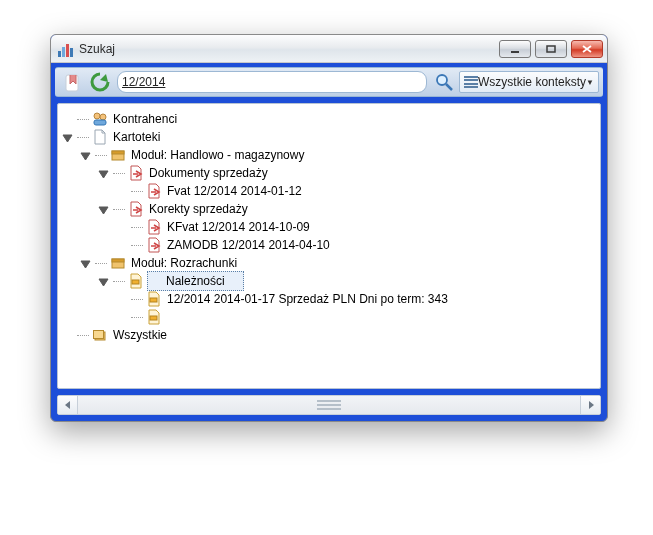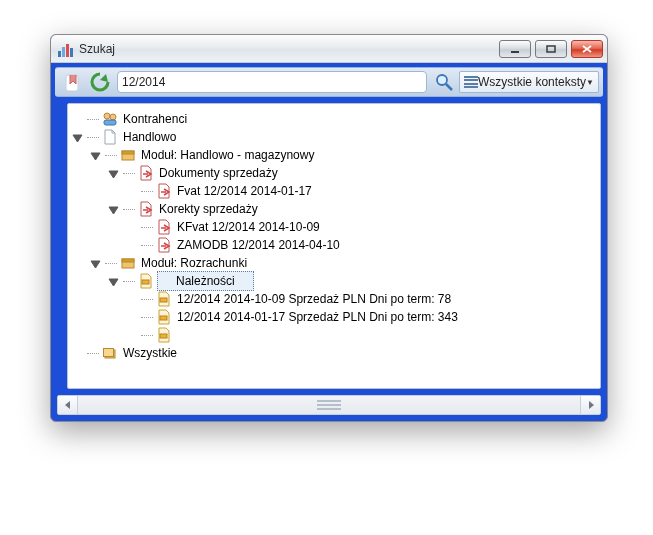--- a/index.html
+++ b/index.html
@@ -60,24 +60,25 @@
     border-radius:3px;
     display:flex; align-items:center; padding:2px 4px; gap:2px;
   }
   .tbtn {
     width:26px; height:24px;
     display:flex;align-items:center;justify-content:center;
     border-radius:3px; cursor:default;
   }
   .searchbox {
     flex:1; height:22px;
-    background:#fff; border:1px solid #9db8d4; border-radius:4px;
+    background:#fff; border:1px solid #9db8d4; border-radius:9px;
     padding:0 4px; font-size:12px; color:#222;
     display:flex; align-items:center;
     margin:0 2px;
+    text-decoration:underline;
   }
   .searchbox input {
     border:none; outline:none; width:100%; font-size:12px; font-family:inherit;
     color:#222; background:transparent;
     padding:0;
   }
   .context-dd {
     height:22px;
     background:linear-gradient(#fbfcfd,#e3ecf6);
     border:1px solid #9db8d4; border-radius:2px;
@@ -85,21 +86,21 @@
     font-size:12px; color:#222; cursor:default;
   }
   .context-dd .bars {
     width:14px;height:12px;display:flex;flex-direction:column;justify-content:space-between;
   }
   .context-dd .bars span{height:2px;background:#5a7fa6;}
   .context-dd .chev { font-size:8px; color:#333; }
   
   .content {
     flex:1;
-    margin:6px 6px 6px 16px;
+    margin:6px 6px 6px 6px;
     background:#fff;
     border:1px solid #b7c4d4;
     border-radius:2px;
     overflow:auto;
     padding:6px 2px 2px 2px;
     position:relative;
   }
   
   .tree { list-style:none; margin:0; padding:0 0 0 0; font-size:12px; color:#000; }
   .node { position:relative; }
@@ -284,21 +285,21 @@
                 <svg width="11" height="11" viewBox="0 0 11 11">
                   <use href="#i-expander-open"></use>
                 </svg>
               </span>
           <span class="hline"></span>
           <span class="icon">
                 <svg width="16" height="16" viewBox="0 0 16 16">
                   <use href="#i-page"></use>
                 </svg>
               </span>
-          <span class="label">Handlowo</span>
+          <span class="label">Kartoteki</span>
         </div>
         <div class="children">
 
           <div class="node">
             <div class="row">
               <span class="expander">
                     <svg width="11" height="11" viewBox="0 0 11 11">
                       <use href="#i-expander-open"></use>
                     </svg>
                   </span>
@@ -330,21 +331,21 @@
                 <div class="children">
                   <div class="node">
                     <div class="row">
                       <span class="expander empty"></span>
                           <span class="hline"></span>
                       <span class="icon">
                             <svg width="16" height="16" viewBox="0 0 16 16">
                               <use href="#i-docout"></use>
                             </svg>
                           </span>
-                      <span class="label">Fvat     12/2014  2014-01-17</span>
+                      <span class="label">Fvat     12/2014  2014-01-12</span>
                     </div>
                   </div>
                 </div>
               </div>
 
               <div class="node">
                 <div class="row">
                   <span class="expander">
                         <svg width="11" height="11" viewBox="0 0 11 11">
                           <use href="#i-expander-open"></use>
@@ -428,32 +429,20 @@
                 <div class="children">
                   <div class="node">
                     <div class="row">
                       <span class="expander empty"></span>
                           <span class="hline"></span>
                       <span class="icon">
                             <svg width="16" height="16" viewBox="0 0 16 16">
                               <use href="#i-receiv"></use>
                             </svg>
                           </span>
-                      <span class="label">12/2014 2014-10-09 Sprzedaż PLN  Dni po term: 78</span>
-                    </div>
-                  </div>
-                  <div class="node">
-                    <div class="row">
-                      <span class="expander empty"></span>
-                          <span class="hline"></span>
-                      <span class="icon">
-                            <svg width="16" height="16" viewBox="0 0 16 16">
-                              <use href="#i-receiv"></use>
-                            </svg>
-                          </span>
                       <span class="label">12/2014 2014-01-17 Sprzedaż PLN  Dni po term: 343</span>
                     </div>
                   </div>
                   <div class="node">
                     <div class="row">
                       <span class="expander empty"></span>
                           <span class="hline"></span>
                       <span class="icon">
                             <svg width="16" height="16" viewBox="0 0 16 16">
                               <use href="#i-receiv"></use>

